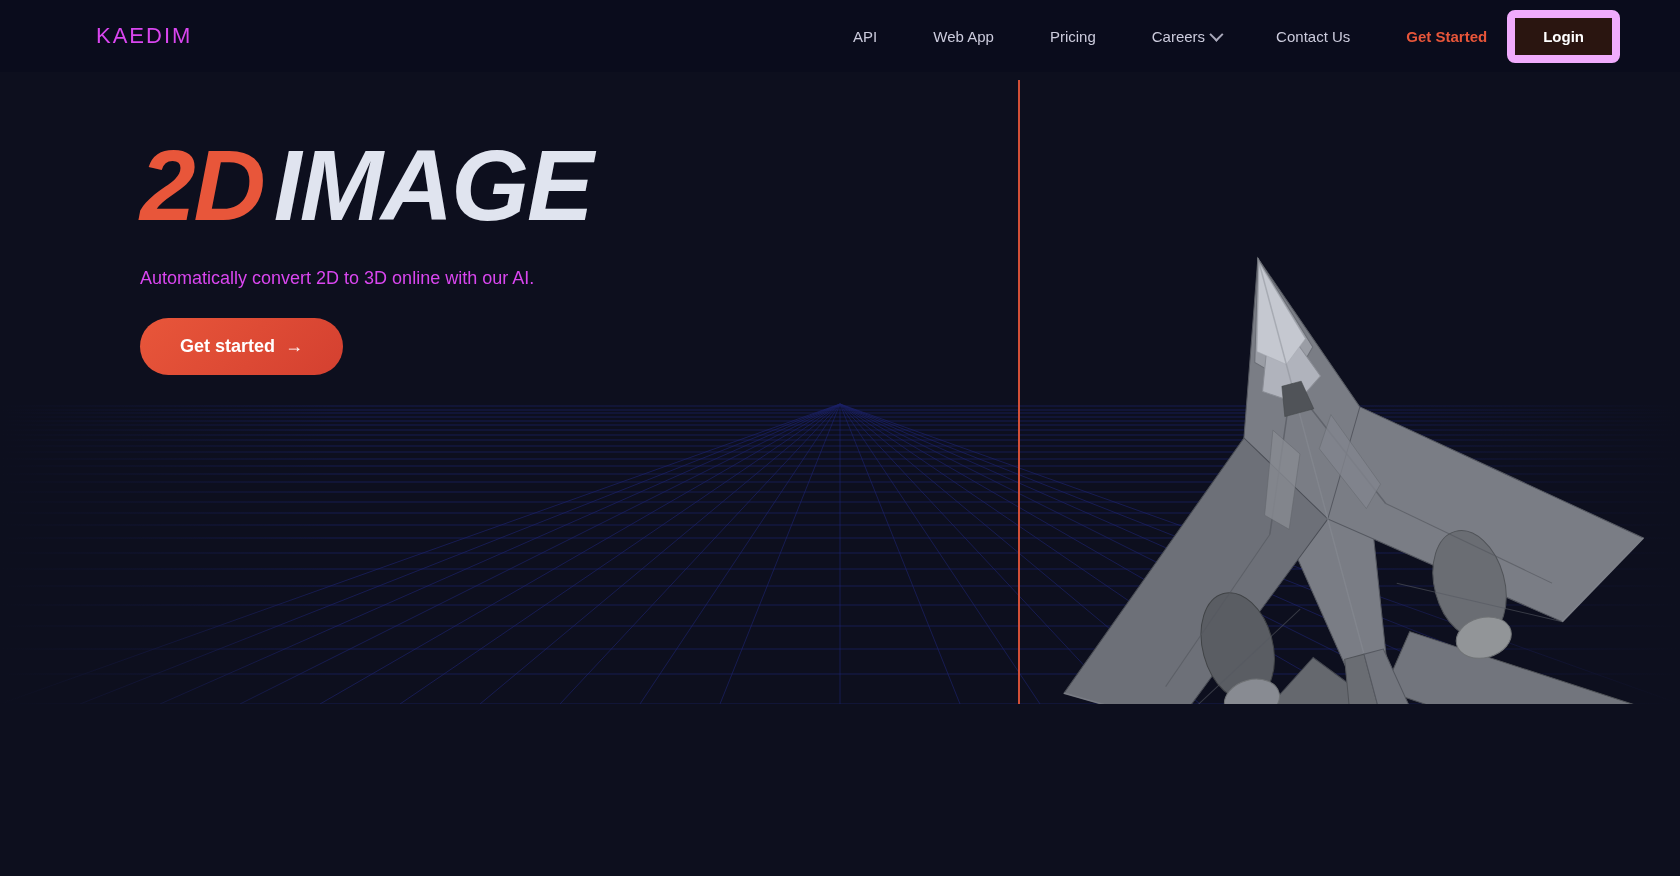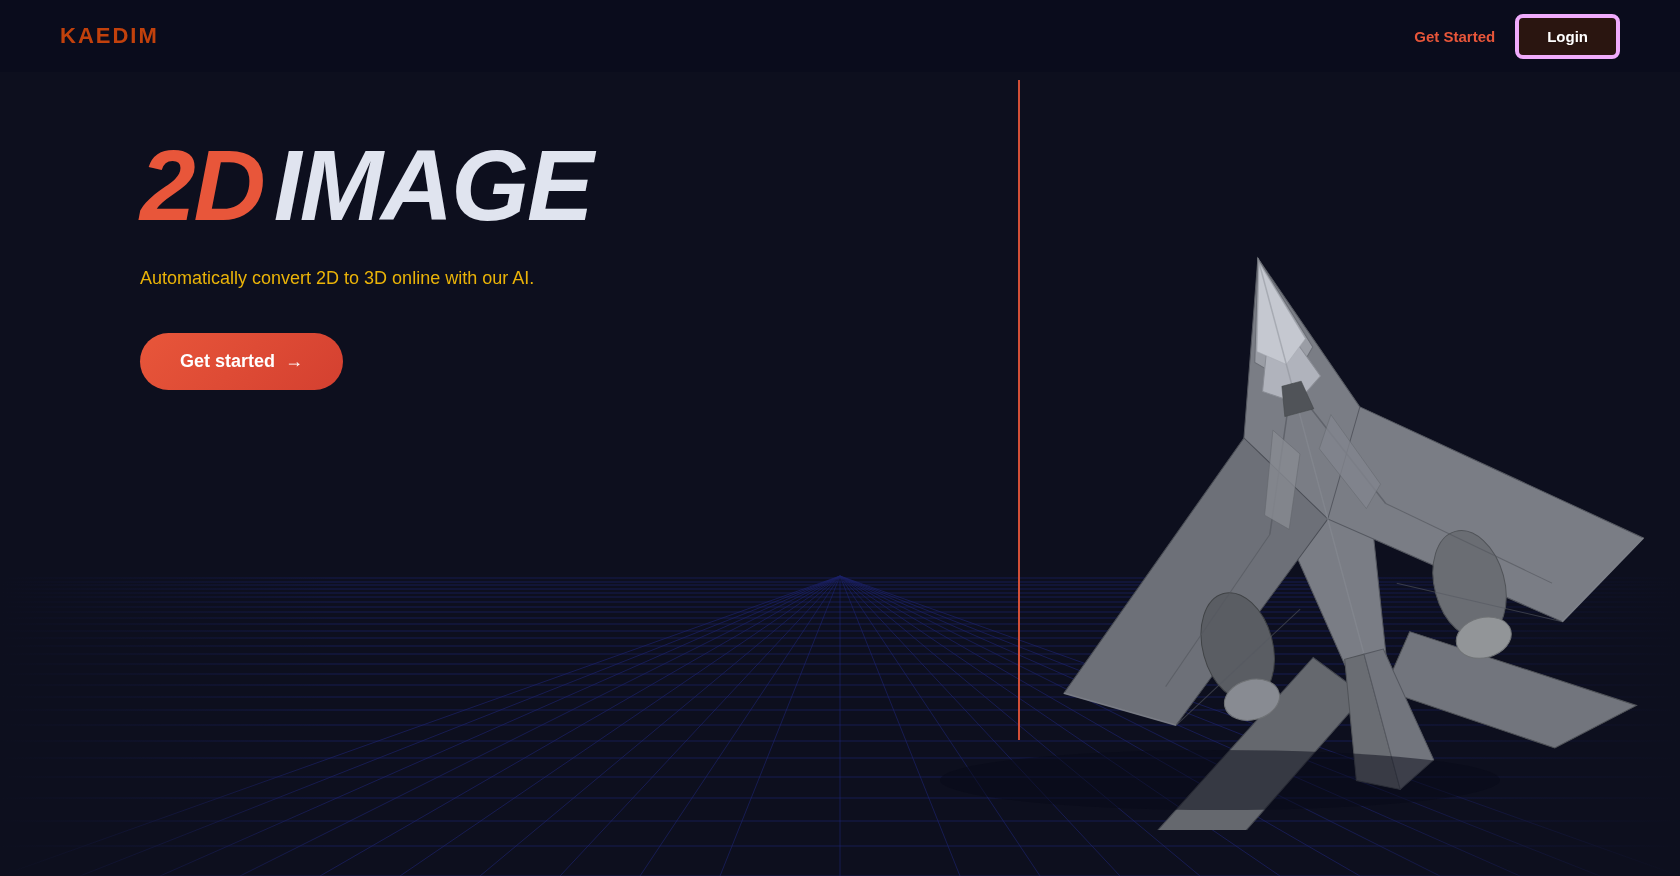--- a/index.html
+++ b/index.html
@@ -23,25 +23,26 @@
       display: flex;
       align-items: center;
       padding: 0 60px;
       z-index: 100;
       background: rgba(10,12,28,0.85);
       backdrop-filter: blur(6px);
     }
 
     .nav-logo {
       font-size: 22px;
-      font-weight: 700;
+      font-weight: 400;
       letter-spacing: 2px;
-      color: #c2410c;
+      color: #d946ef;
       text-transform: uppercase;
       margin-right: auto;
+      margin-left: 36px;
     }
 
     .nav-links {
       display: flex;
       align-items: center;
       gap: 56px;
       margin-right: 56px;
     }
 
     .nav-link {
@@ -72,34 +73,34 @@
     .nav-get-started {
       font-size: 15px;
       font-weight: 600;
       color: #e8563a;
       cursor: pointer;
       text-decoration: none;
     }
 
     .nav-login-btn {
       padding: 10px 28px;
-      border: 4px solid #f0abfc;
+      border: 8px solid #f0abfc;
       border-radius: 8px;
       background: #2a1510;
       color: #fff;
       font-size: 15px;
       font-weight: 600;
       cursor: pointer;
     }
 
     
     .hero {
       position: relative;
       width: 1680px;
-      height: 876px;
+      height: 704px;
       background: #0d0f1e;
       overflow: hidden;
     }
 
     
     .grid-floor {
       position: absolute;
       bottom: 0;
       left: 0;
       width: 100%;
@@ -142,22 +143,22 @@
     .hl-white {
       font-size: 100px;
       font-weight: 700;
       color: #e0e4ef;
       letter-spacing: -2px;
       font-style: italic;
     }
 
     .hero-subtitle {
       font-size: 18px;
-      color: #eab308;
-      margin-bottom: 44px;
+      color: #d946ef;
+      margin-bottom: 29px;
       font-weight: 400;
     }
 
     .hero-cta-btn {
       display: inline-flex;
       align-items: center;
       gap: 10px;
       padding: 18px 40px;
       background: linear-gradient(135deg, #e8563a 0%, #d44030 100%);
       border: none;
@@ -199,20 +200,30 @@
       z-index: 8;
       opacity: 0.9;
     }
   </style>
 </head>
 <body>
 
 <nav>
   <span class="nav-logo">KAEDIM</span>
 
+  <div class="nav-links">
+    <a class="nav-link">API</a>
+    <a class="nav-link">Web App</a>
+    <a class="nav-link">Pricing</a>
+    <a class="nav-link">
+      <span>Careers</span>
+      <span class="chevron-down"></span>
+    </a>
+    <a class="nav-link">Contact Us</a>
+  </div>
 
   <div class="nav-cta">
     <a class="nav-get-started">Get Started</a>
     <button class="nav-login-btn">Login</button>
   </div>
 </nav>
 
 <div class="hero">
 
   <div class="grid-floor">

